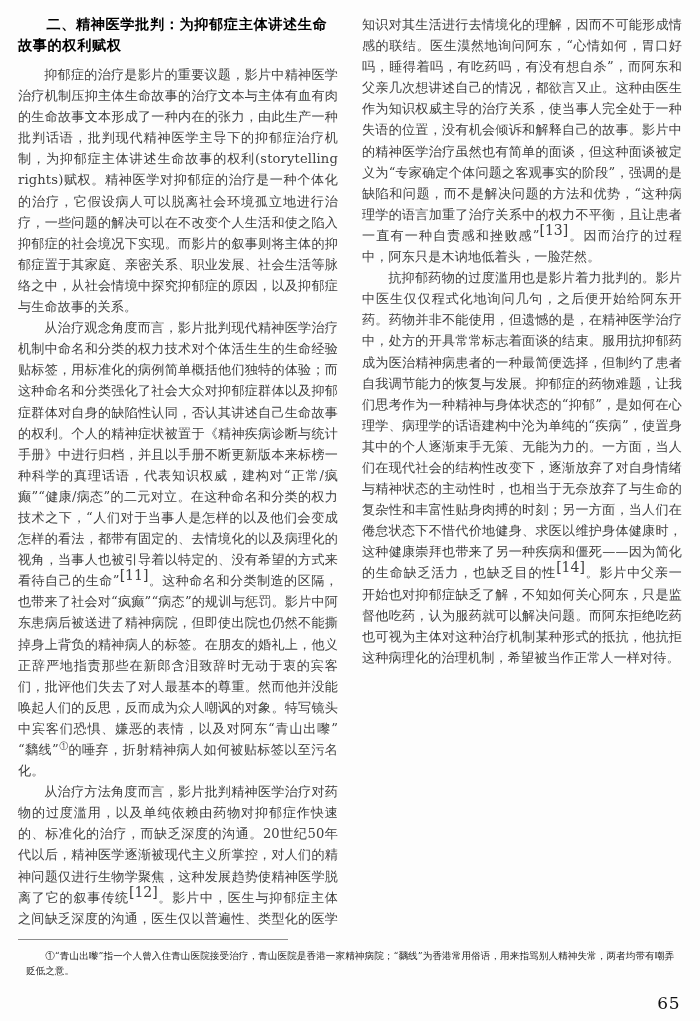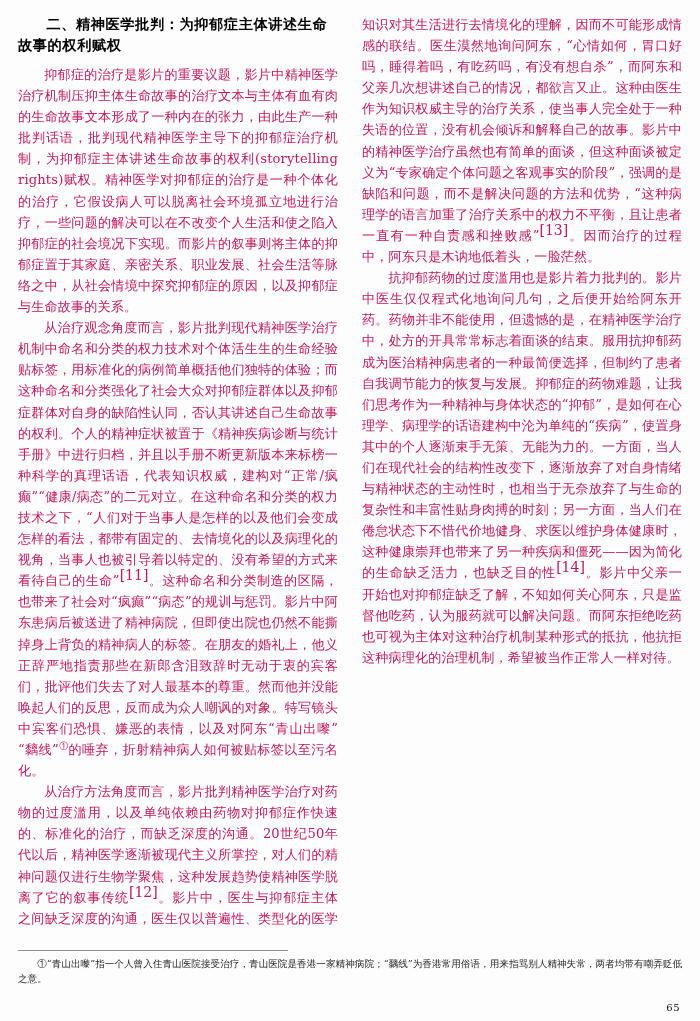--- a/index.html
+++ b/index.html
@@ -39,21 +39,21 @@
   }
 
   p.body {
     margin: 0;
     font-size: 13.1px;
     line-height: 21.1px;
     text-align: justify;
     text-justify: inter-ideograph;
     text-indent: 2em;
     letter-spacing: 0.15px;
-    color: #be185d;
+    color: #404040;
   }
 
   sup.cite {
     font-size: 14px;
     vertical-align: super;
     line-height: 0;
     letter-spacing: 0;
   }
 
   sup.fnmark {
@@ -75,29 +75,29 @@
     background: #8d8d8d;
     margin: 0 0 5px 0;
   }
   .footnote-text {
     font-size: 9.6px;
     line-height: 15.6px;
     text-align: justify;
     text-justify: inter-ideograph;
     text-indent: 2em;
     color: #242424;
-    margin: 0;
+    margin: 8px;
   }
 
   
   .folio {
     position: absolute;
     right: 20px;
     bottom: 8px;
-    font-size: 10px;
+    font-size: 17px;
     color: #111;
     letter-spacing: 0.5px;
   }
 </style>
 </head>
 <body>
 
 <div class="page">
 
   <div class="columns">

